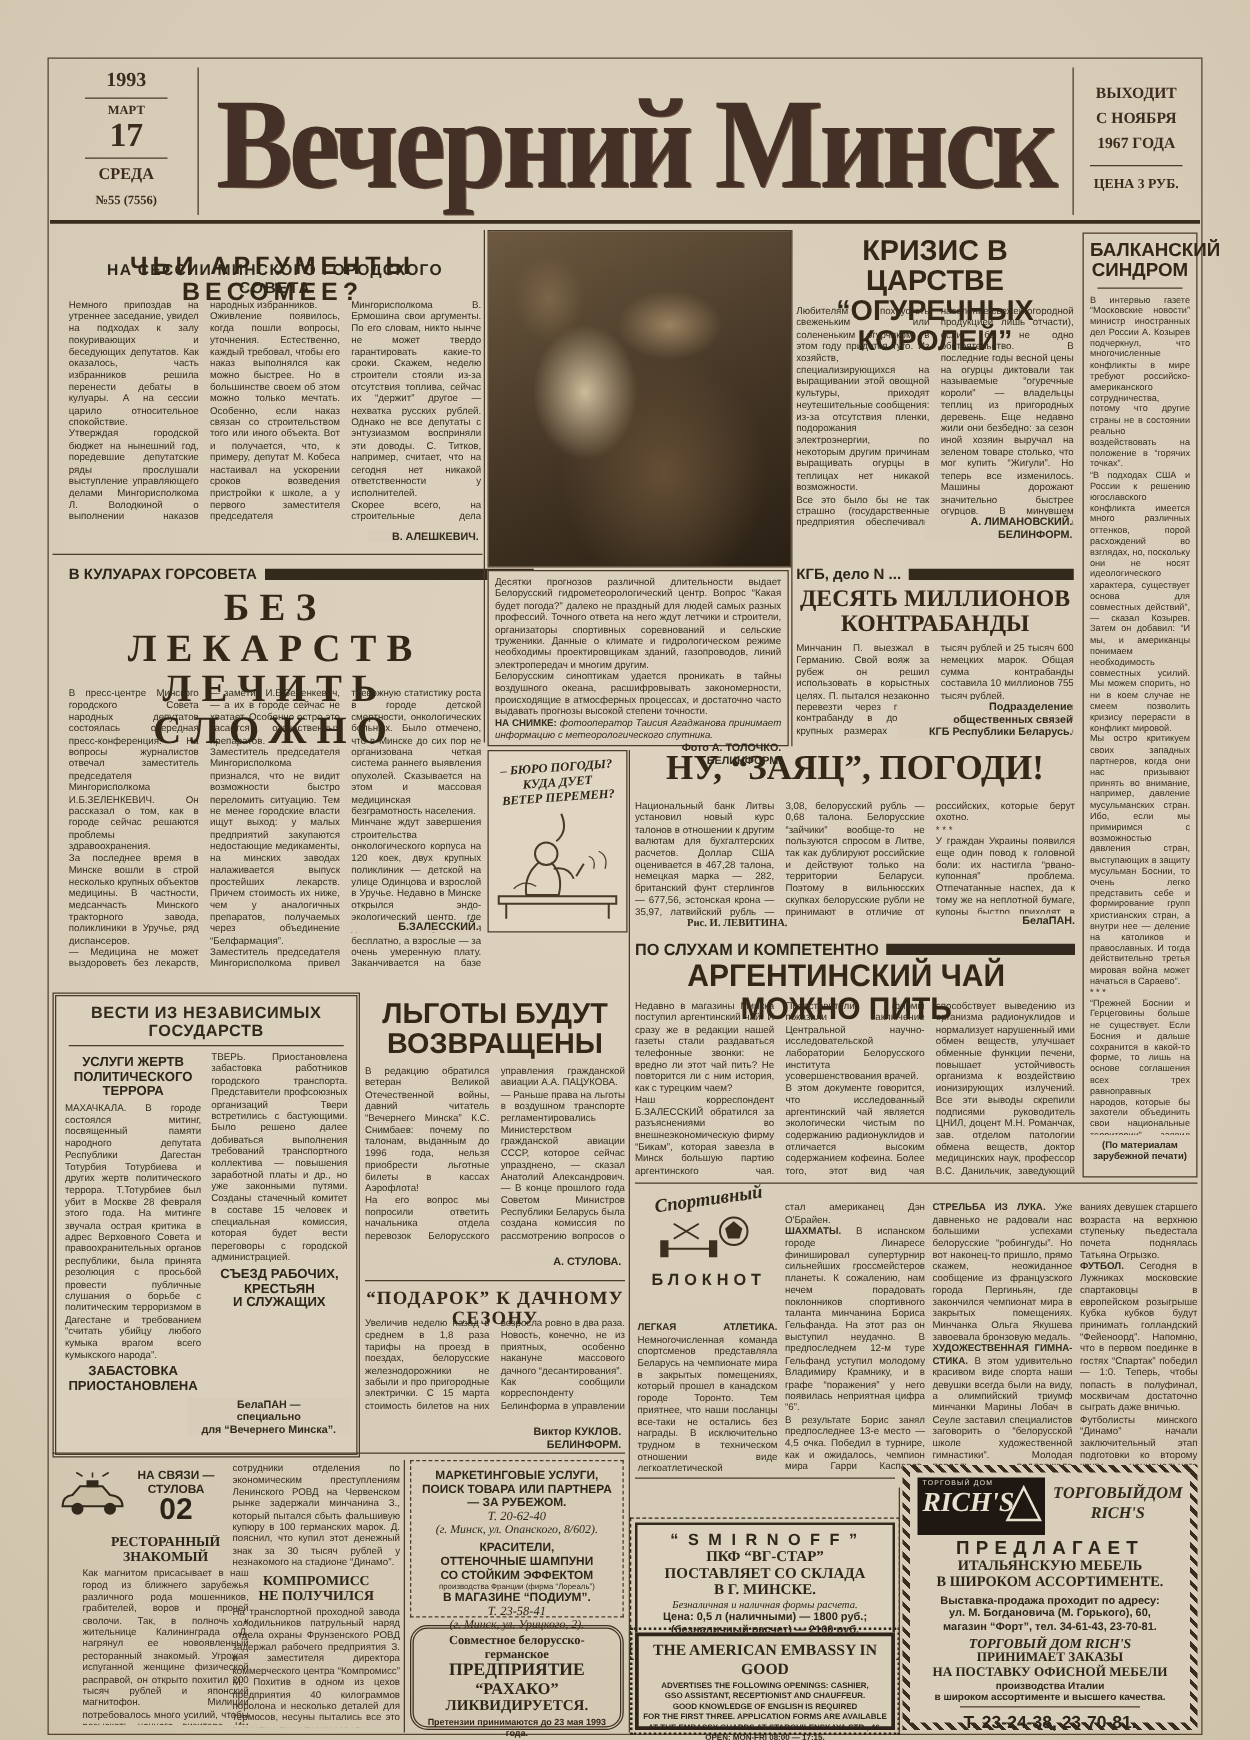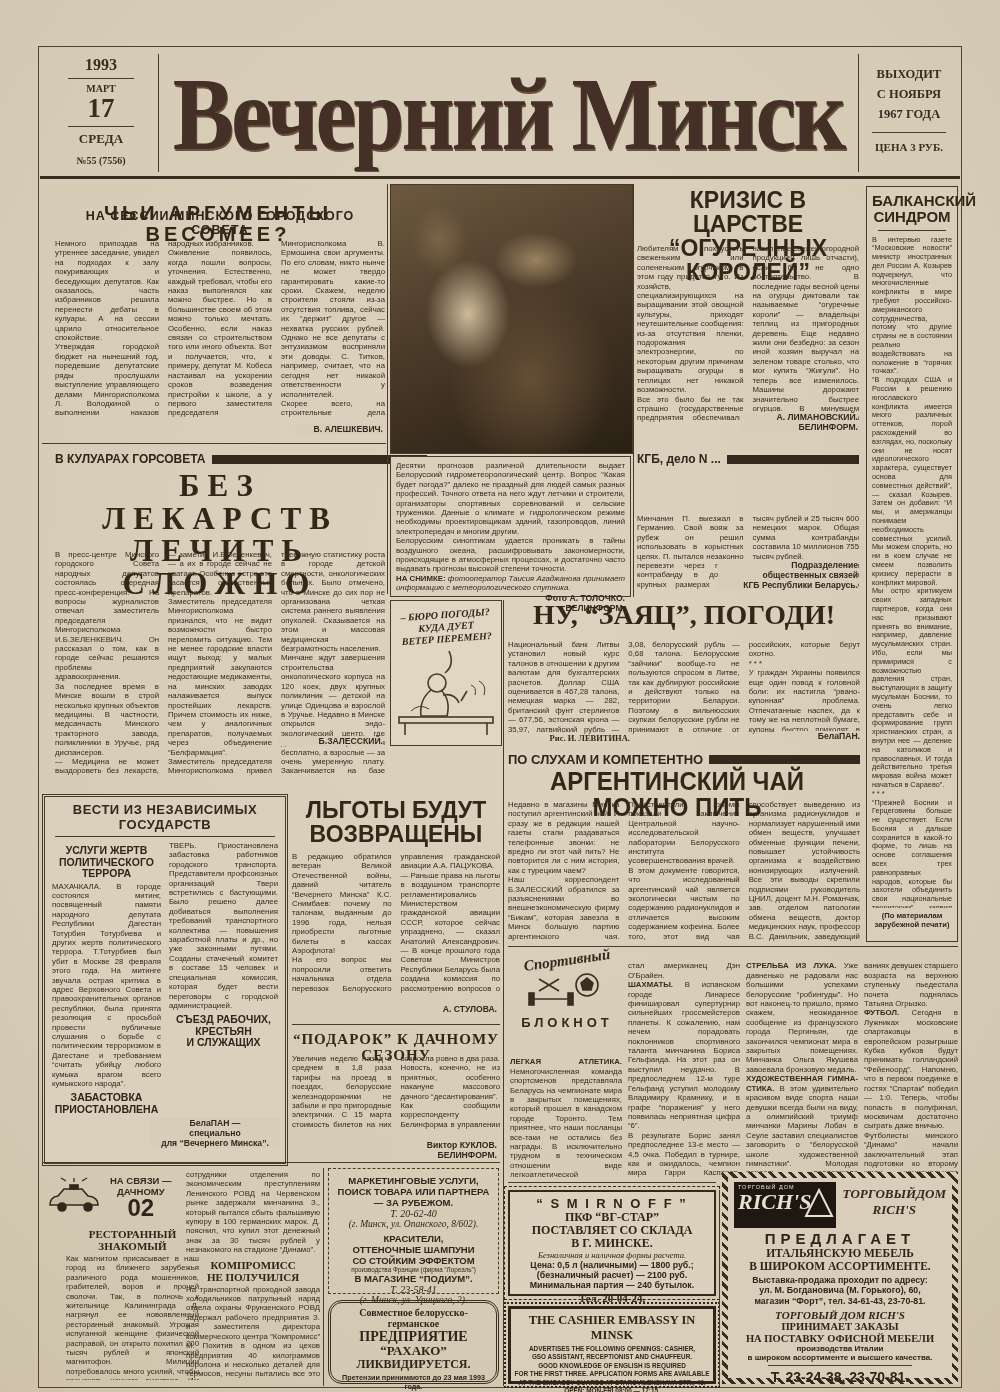--- a/index.html
+++ b/index.html
@@ -58,21 +58,21 @@
 
   
   #balkan-box{background:#d9ceb9;}
   #balkan-box .bt{font-size:7.3px;line-height:8.8px;}
 
   
   .ad-center{text-align:center;white-space:pre-line;color:#2f251a;}
   .serif-it{font-family:"Liberation Serif",serif;font-style:italic;}
   #ad-marketing{border:1.5px dashed #4a3a29;}
   #ad-rahako{border:3px double #3c2e20;border-radius:14px;}
-  #ad-smirnoff{border:2px solid #32281c;outline:1px dashed #32281c;outline-offset:3px;}
+  #ad-smirnoff{border:2px solid #32281c;outline:1px dashed #32281c;outline-offset:3px;margin-top:28px;}
   #ad-embassy{border:3px solid #2e241a;outline:2px dotted #2e241a;outline-offset:2px;}
   #ad-richs-wrap{background:repeating-linear-gradient(45deg,#3a2d20 0 3px,#d8cdb8 3px 7px);padding:6px;}
   #ad-richs{background:#d9ceb9;height:100%;position:relative;}
   .richs-logo{background:#1f1812;color:#e8e0cf;position:relative;overflow:hidden;}
 
   
   .script{font-family:"Liberation Serif",serif;font-style:italic;font-weight:bold;font-size:15px;transform:rotate(-8deg);color:#33281c;}
   .blok{font-weight:bold;letter-spacing:4px;font-size:13px;color:#33281c;}
 
   .s02-big{font-weight:bold;font-size:24px;line-height:22px;color:#2e241a;}
@@ -154,20 +154,22 @@
     <div class="bt cols2">Любителям похрустеть свеженьким или солененьким огурчиком в этом году придется туго. Из хозяйств, специализирующихся на выращивании этой овощной культуры, приходят неутешительные сообщения: из-за отсутствия пленки, подорожания электроэнергии, по некоторым другим причинам выращивать огурцы в теплицах нет никакой возможности.
 Все это было бы не так страшно (государственные предприятия обеспечивали население свежей огородной продукцией лишь отчасти), если бы не одно обстоятельство. В последние годы весной цены на огурцы диктовали так называемые “огуречные короли” — владельцы теплиц из пригородных деревень. Еще недавно жили они безбедно: за сезон иной хозяин выручал на зеленом товаре столько, что мог купить “Жигули”. Но теперь все изменилось. Машины дорожают значительно быстрее огурцов. В минувшем сезоне, к примеру, на выручку от урожая даже самые удачливые труженики огуречного бизнеса могли купить разве что половину самого дешевого автомобиля. Прогнозы на этот год еще более неутешительные. На насыщенном рынке цену особенно не поднимешь. А если добавить к вышеизложенному дороговизну пленки и удобрений, затраты на отопление теплиц, то ясно: дешевыми ранними огурцами минчан побалует разве что сосед по даче. Проиграет от этого, естественно, покупатель.</div>
   </div>
   <div class="byline" style="left:740px;top:412px;width:118px;">А. ЛИМАНОВСКИЙ.
 БЕЛИНФОРМ.</div>
 
   <div class="abs kicker" style="left:637px;top:452px;width:222px;">
     <span>КГБ, дело N ...</span>
       <span class="bar"></span>
   </div>
+  <div class="abs hl-serif" style="left:637px;top:470px;width:222px;font-size:19px;">ДЕСЯТЬ МИЛЛИОНОВ
+КОНТРАБАНДЫ</div>
   <div class="abs" style="left:637px;top:514px;width:222px;height:84px;">
     <div class="bt cols2">Минчанин П. выезжал в Германию. Свой вояж за рубеж он решил использовать в корыстных целях. П. пытался незаконно перевезти через границу контрабанду в довольно крупных размерах — 25 тысяч рублей и 25 тысяч 600 немецких марок. Общая сумма контрабанды составила 10 миллионов 755 тысяч рублей.
 Следственным отделом УКГБ по Брестской области в отношении П. возбуждено уголовное дело. Ведется следствие.</div>
   </div>
   <div class="byline" style="left:718px;top:560px;width:140px;">Подразделение
 общественных связей
 КГБ Республики Беларусь.</div>
 
   <div class="abs box" id="balkan-box" style="left:866px;top:186px;width:92px;height:756px;box-sizing:border-box;padding:6px 5px;">
     <div class="hl-sans" style="font-size:15px;white-space:pre-line;">БАЛКАНСКИЙ
@@ -314,21 +316,21 @@
       <g fill="none" stroke="#33281c" stroke-width="1.6">
         <path d="M4 28 q0 -8 8 -9 l6 -7 18 0 6 7 q10 1 10 9 z" fill="#c9bda3"></path>
         <circle cx="16" cy="30" r="4" fill="#33281c"></circle>
         <circle cx="42" cy="30" r="4" fill="#33281c"></circle>
         <rect x="24" y="8" width="8" height="4" fill="#33281c"></rect>
         <path d="M20 4 l-5 -3 M36 4 l5 -3 M28 5 l0 -4" stroke-width="1.2"></path>
       </g>
     </svg>
     <div style="text-align:center;">
       <div style="font-size:9.5px;font-weight:bold;">НА СВЯЗИ —</div>
-      <div style="font-size:9.5px;font-weight:bold;">ДАЧНОМУ</div>
+      <div style="font-size:9.5px;font-weight:bold;">СТУЛОВА</div>
       <div class="s02-big">02</div>
     </div>
   </div>
   <div class="abs" style="left:46px;top:1228px;width:133px;height:152px;overflow:hidden;margin-left:20px;">
     <div class="subhead-serif" style="margin-top:0;">РЕСТОРАННЫЙ
 ЗНАКОМЫЙ</div>
     <p class="bt" style="margin:0;">Как магнитом присасывает в наш город из ближнего зарубежья различного рода мошенников, грабителей, воров и прочей сволочи. Так, в полночь к жительнице Калининграда Д. нагрянул ее новоявленный ресторанный знакомый. Угрожая испуганной женщине физической расправой, он открыто похитил 200 тысяч рублей и японский магнитофон. Милиции потребовалось много усилий, чтобы разыскать ночного визитера. Им оказался житель Азербайджана А., который задержан на квартире знакомой. Магнитофон изъят.</p>
 
   </div>
   <div class="abs" style="left:186px;top:1170px;width:134px;height:212px;overflow:hidden;">
@@ -371,21 +373,21 @@
     <div class="ad-center" style="font-family:'Liberation Serif',serif;font-weight:bold;font-size:12px;line-height:13px;">ПОСТАВЛЯЕТ СО СКЛАДА</div>
     <div class="ad-center" style="font-family:'Liberation Serif',serif;font-weight:bold;font-size:12px;line-height:13px;">В Г. МИНСКЕ.</div>
     <div class="ad-center serif-it" style="font-size:8.5px;">Безналичная и наличная формы расчета.</div>
     <div class="ad-center" style="font-weight:bold;font-size:8.8px;line-height:10px;">Цена: 0,5 л (наличными) — 1800 руб.;</div>
     <div class="ad-center" style="font-weight:bold;font-size:8.8px;line-height:10px;">(безналичный расчет) — 2100 руб.</div>
     <div class="ad-center" style="font-weight:bold;font-size:8.8px;line-height:10px;">Минимальная партия — 240 бутылок.</div>
     <div class="ad-center" style="font-family:'Liberation Serif',serif;font-weight:bold;font-size:11px;margin-top:2px;">Тел. 20-04-24.</div>
   </div>
 
   <div class="abs" id="ad-embassy" style="left:508px;top:1306px;width:208px;height:78px;box-sizing:border-box;padding:4px 2px;background:#d9ceb8;">
-    <div class="ad-center" style="font-family:'Liberation Serif',serif;font-weight:bold;font-size:12.5px;">THE CASHIER EMBASSY IN MINSK</div>
+    <div class="ad-center" style="font-family:'Liberation Serif',serif;font-weight:bold;font-size:12.5px;">THE AMERICAN EMBASSY IN GOOD</div>
     <div class="ad-center" style="font-weight:bold;font-size:6.4px;line-height:8.4px;margin-top:2px;">ADVERTISES THE FOLLOWING OPENINGS: CASHIER,
 GSO ASSISTANT, RECEPTIONIST AND CHAUFFEUR.
 GOOD KNOWLEDGE OF ENGLISH IS REQUIRED
 FOR THE FIRST THREE. APPLICATION FORMS ARE AVAILABLE
 AT THE EMBASSY GUARDS  AT STAROVILENSKAYA STR., 46.
 OPEN: MON-FRI 08:00 — 17:15.</div>
   </div>
 
   <div class="abs vr" style="left:719px;top:1190px;height:196px;"></div>
   <div class="abs" id="ad-richs-wrap" style="left:722px;top:1172px;width:236px;height:212px;box-sizing:border-box;">

